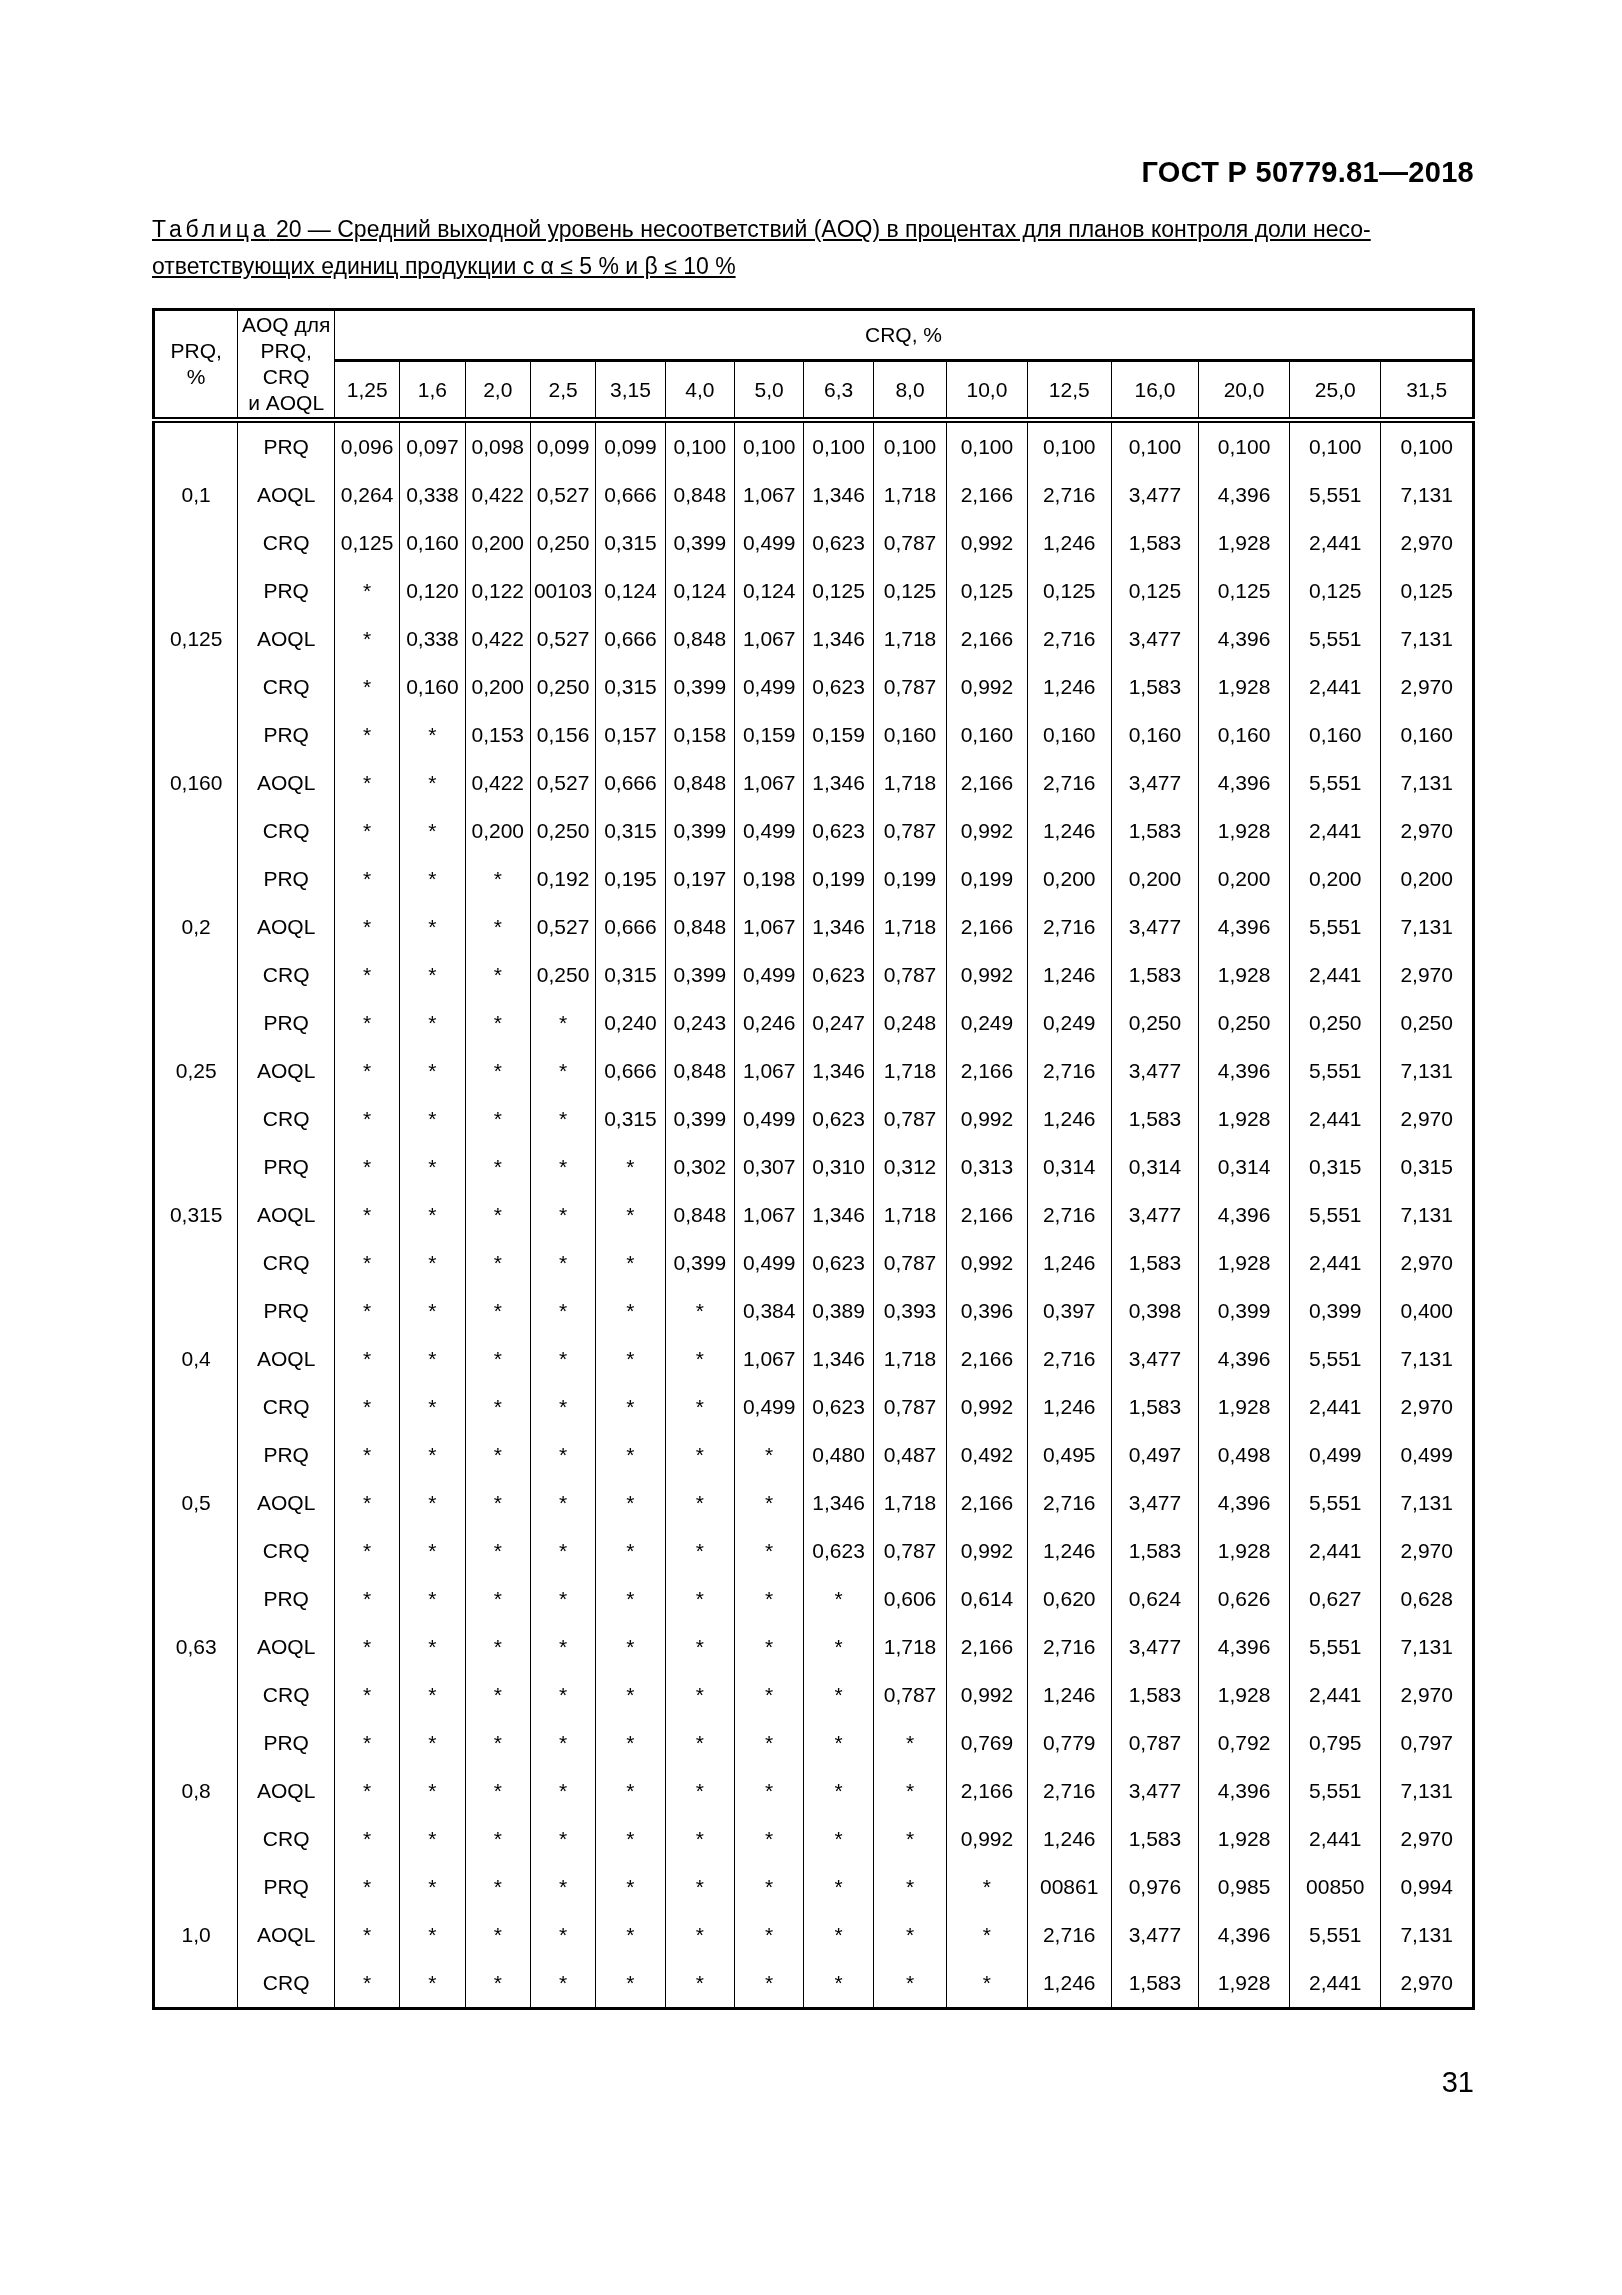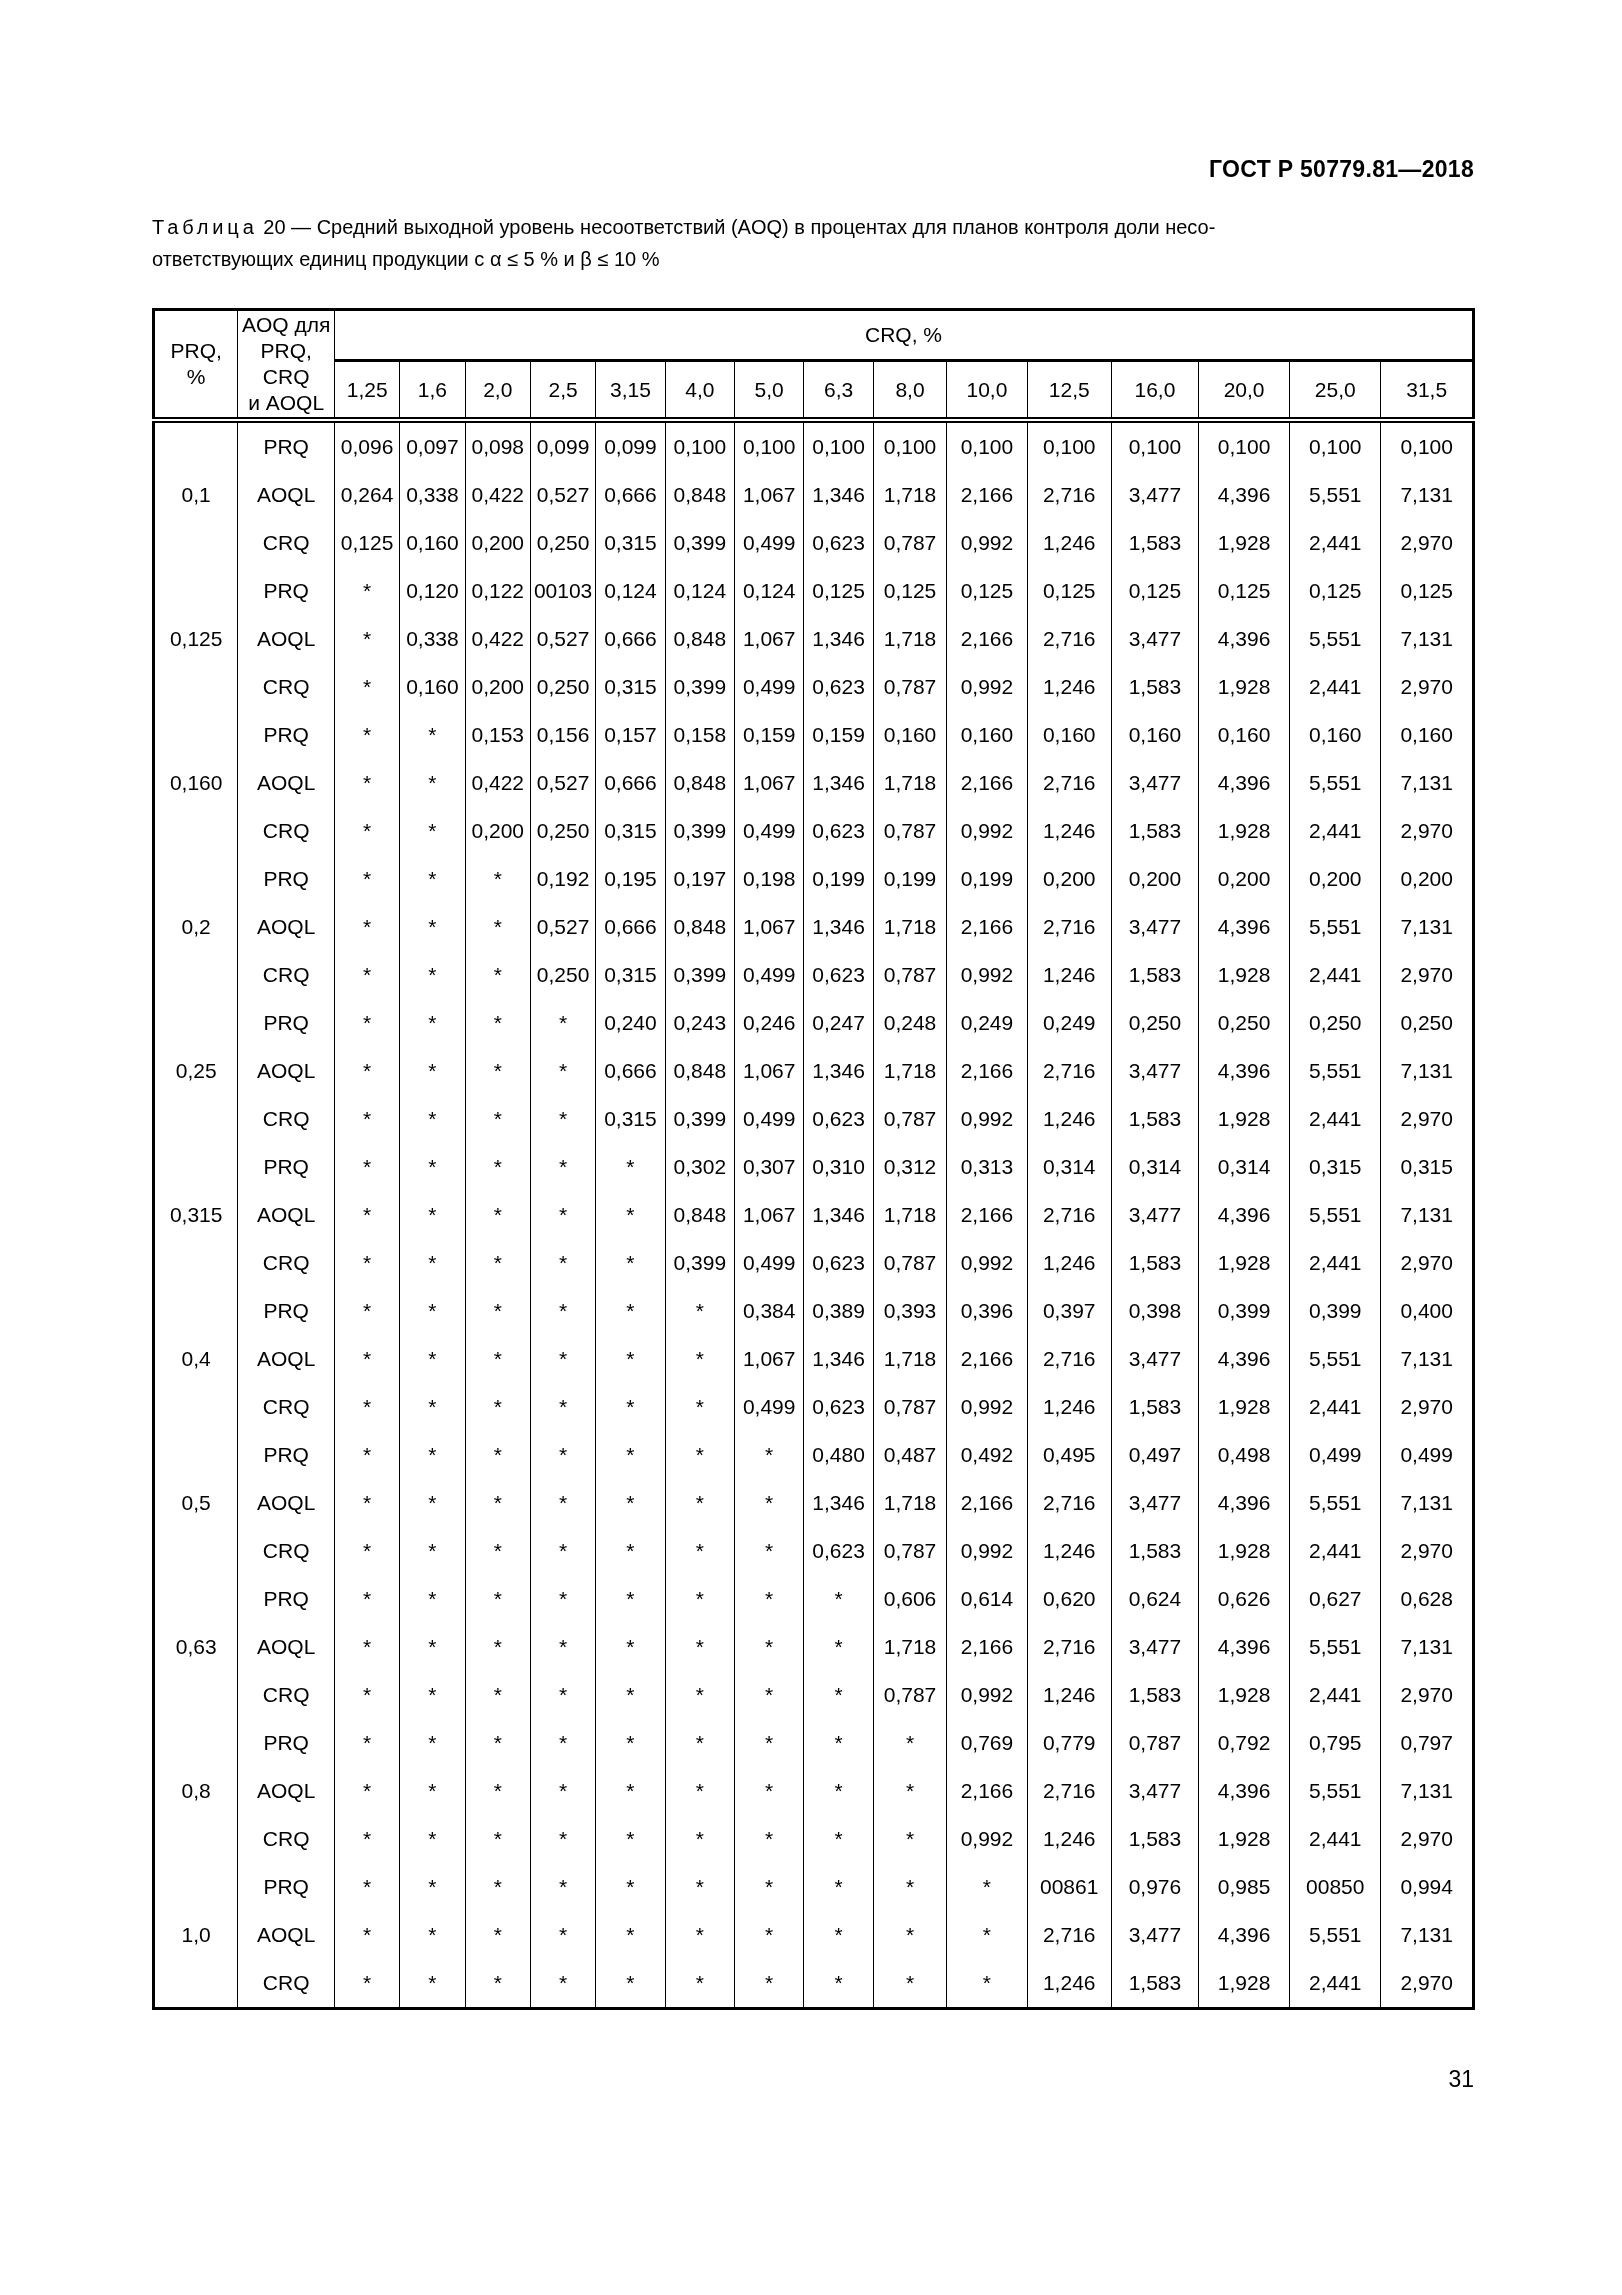--- a/index.html
+++ b/index.html
@@ -6,26 +6,26 @@
   .page {
     position:relative;
     width:1623px; height:2295px;
     background:#ffffff;
     font-family:"Liberation Sans", sans-serif;
     color:#000;
     overflow:hidden;
   }
   .doc-header {
     position:absolute; top:156px; right:149px;
-    font-size:23px; font-weight:bold;
+    font-size:29px; font-weight:bold;
     letter-spacing:0.3px;
   }
   .caption {
     position:absolute; top:211px; left:152px; width:1323px;
-    font-size:20px; line-height:1.6;
+    font-size:23px; line-height:1.6;text-decoration:underline;
   }
   .t-word { letter-spacing:3.9px; }
   .caption-line2 { display:block; }
 
   table.gost {
     position:absolute; top:308px; left:152px;
     width:1323px;
     border-collapse:collapse;
     table-layout:fixed;
     font-size:21px;

